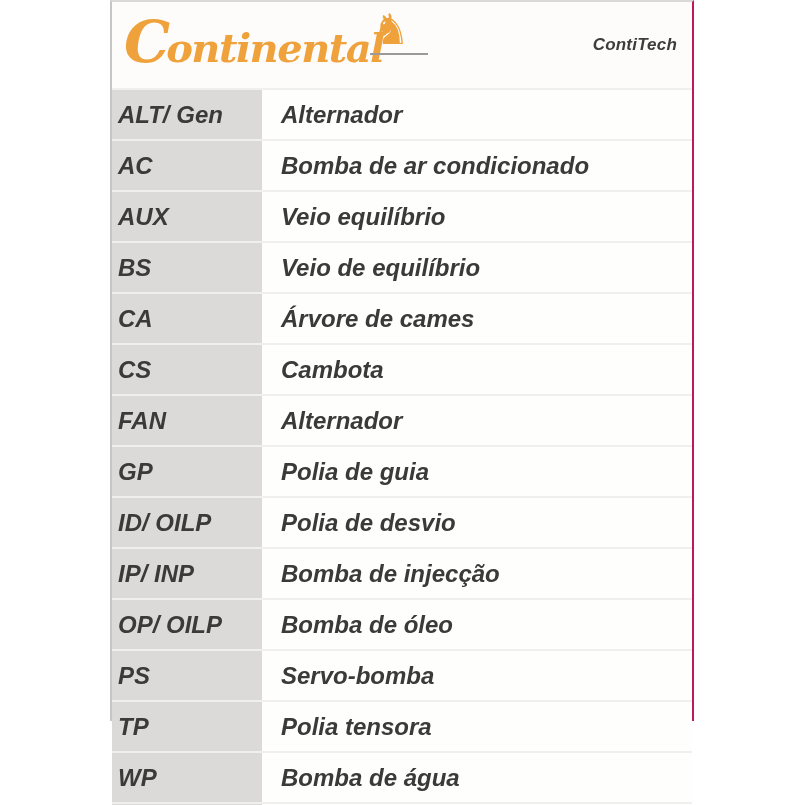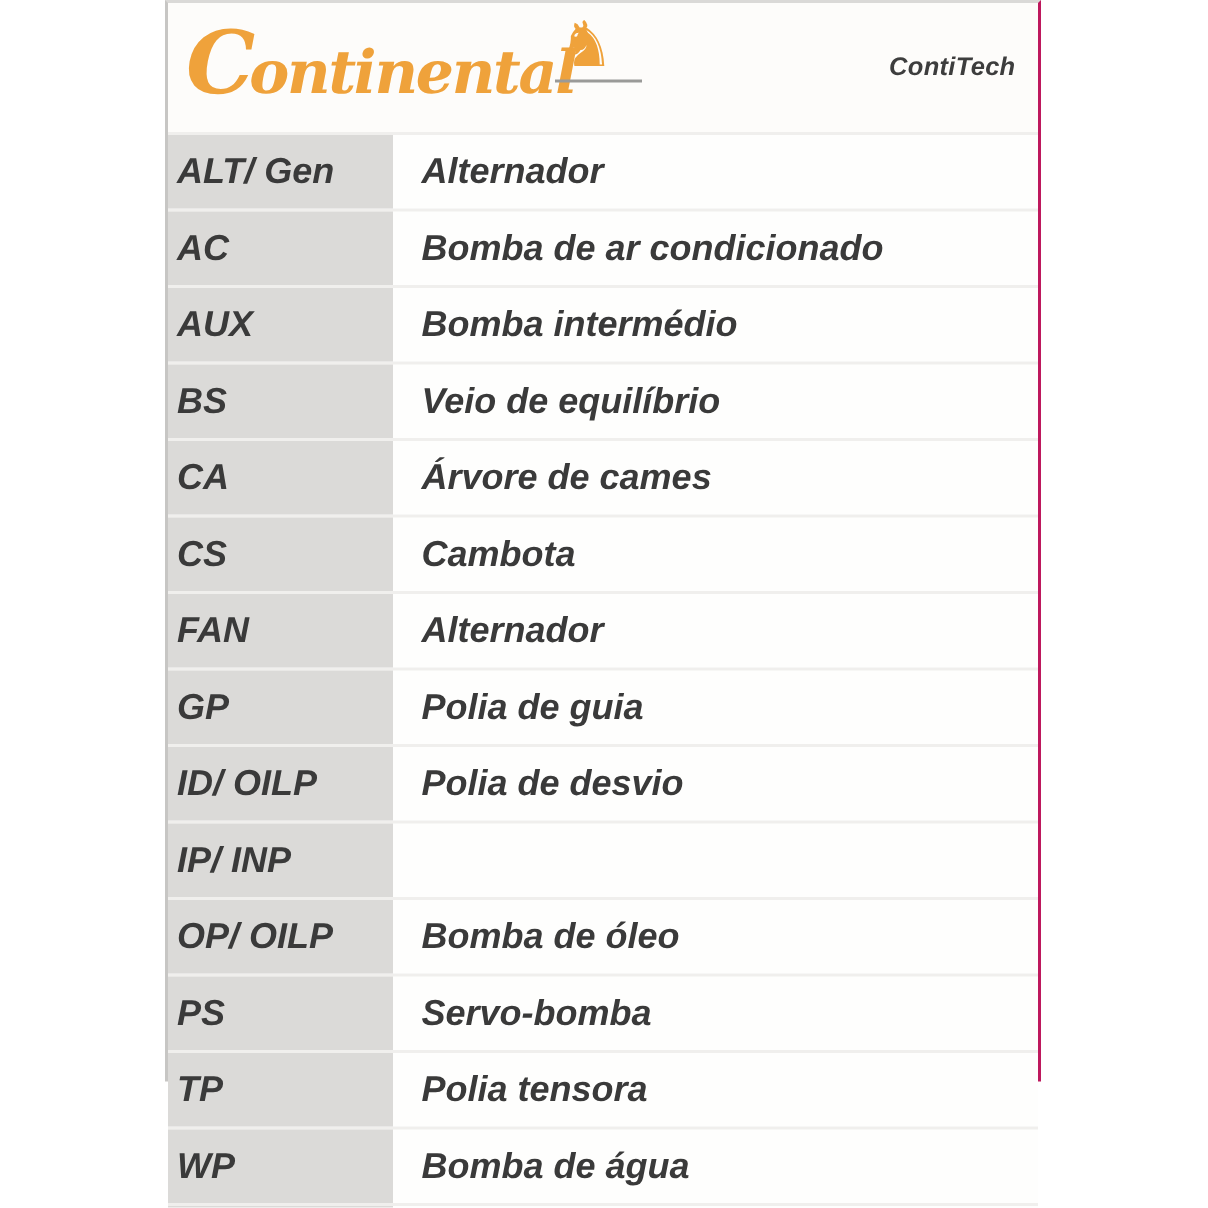--- a/index.html
+++ b/index.html
@@ -79,21 +79,21 @@
         <div class="row">
           <div class="cell abbr">ALT/ Gen</div>
           <div class="cell desc">Alternador</div>
         </div>
         <div class="row">
           <div class="cell abbr">AC</div>
           <div class="cell desc">Bomba de ar condicionado</div>
         </div>
         <div class="row">
           <div class="cell abbr">AUX</div>
-          <div class="cell desc">Bomba intermédio</div>
+          <div class="cell desc">Veio equilíbrio</div>
         </div>
         <div class="row">
           <div class="cell abbr">BS</div>
           <div class="cell desc">Veio de equilíbrio</div>
         </div>
         <div class="row">
           <div class="cell abbr">CA</div>
           <div class="cell desc">Árvore de cames</div>
         </div>
         <div class="row">
@@ -107,20 +107,21 @@
         <div class="row">
           <div class="cell abbr">GP</div>
           <div class="cell desc">Polia de guia</div>
         </div>
         <div class="row">
           <div class="cell abbr">ID/ OILP</div>
           <div class="cell desc">Polia de desvio</div>
         </div>
         <div class="row">
           <div class="cell abbr">IP/ INP</div>
+          <div class="cell desc">Bomba de injecção</div>
         </div>
         <div class="row">
           <div class="cell abbr">OP/ OILP</div>
           <div class="cell desc">Bomba de óleo</div>
         </div>
         <div class="row">
           <div class="cell abbr">PS</div>
           <div class="cell desc">Servo-bomba</div>
         </div>
         <div class="row">

